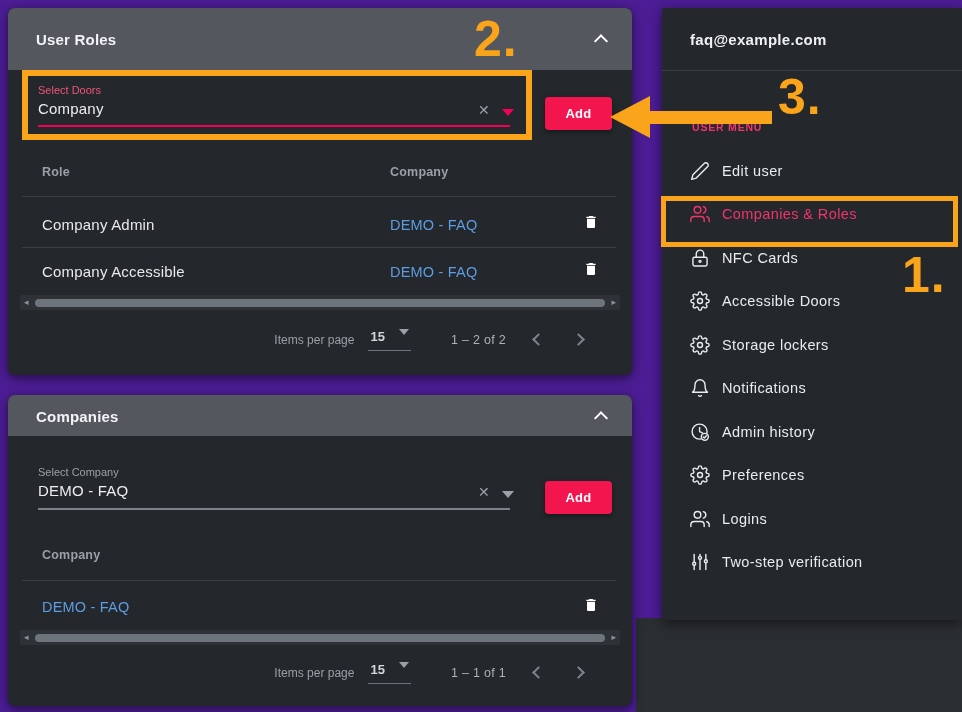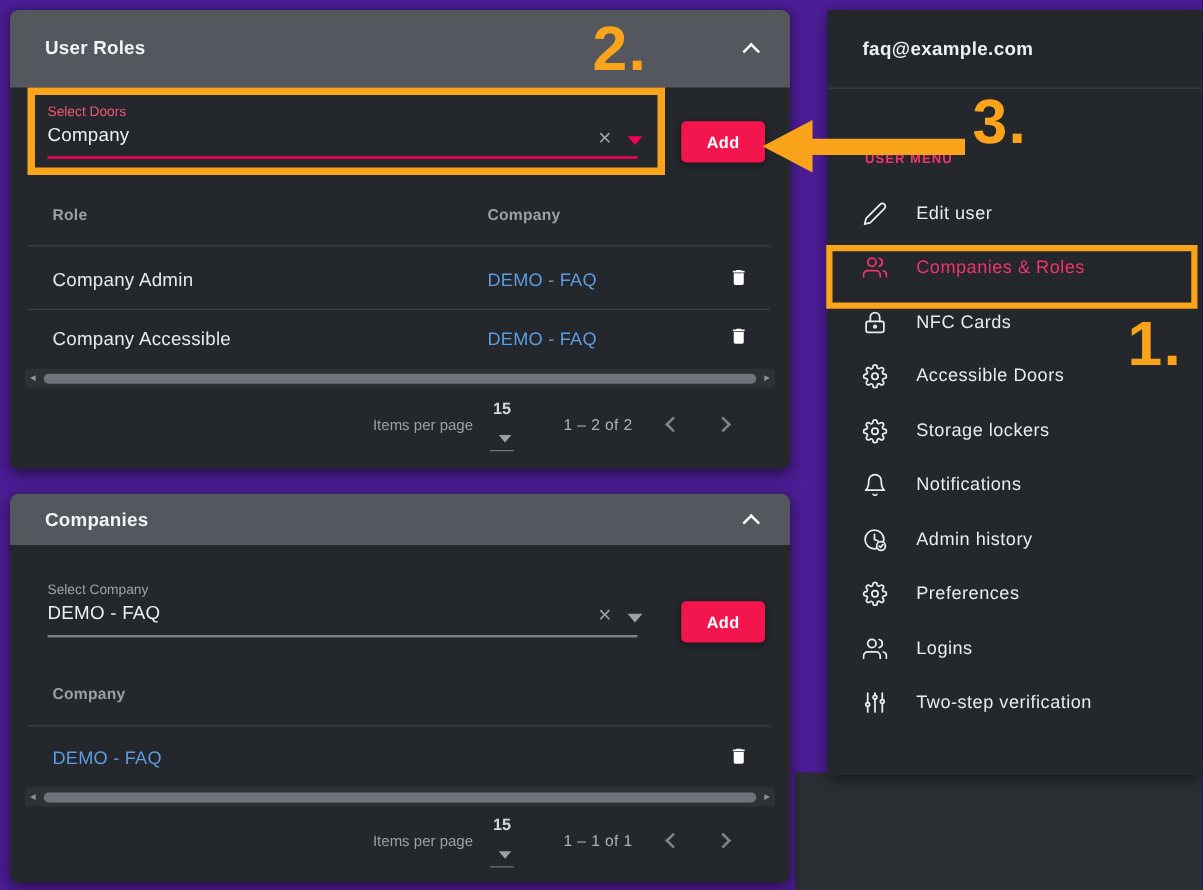--- a/index.html
+++ b/index.html
@@ -90,42 +90,42 @@
   .hscroll .arr { position:absolute; top:1px; font-size:9px; color:#8d939b; cursor:pointer;
                   line-height:13px; }
   .hscroll .arr.left { left:4px; }
   .hscroll .arr.right { right:4px; }
 
   
   .paginator { position:absolute; right:38px; height:30px; display:flex; align-items:center; }
   #roles-paginator { top:317px; }
   #comp-paginator  { top:263px; }
   .pgn-label { font-size:12px; color:#9aa0a6; margin-right:14px; }
-  .pgn-size { display:flex; align-items:flex-end; gap:14px; border-bottom:1px solid #6e747b;
-              padding:0 2px 6px 2px; cursor:pointer;flex-direction:column; }
+  .pgn-size { display:flex; align-items:flex-start; gap:14px; border-bottom:1px solid #6e747b;
+              padding:0 2px 6px 2px; cursor:pointer; }
   .pgn-size .val { font-size:13px; font-weight:bold; color:#d4d7da; }
   .pgn-size .sm-caret { width:0; height:0; border-left:5px solid transparent;
                         border-right:5px solid transparent; border-top:6px solid #9aa0a6; }
   .pgn-range { font-size:12.5px; color:#aeb2b7; margin-left:40px; letter-spacing:.3px; }
   .pgn-chevron { position:relative; width:26px; height:26px; margin-left:18px; cursor:pointer;
                  background:none; border:none; }
   .pgn-chevron span { position:absolute; top:8px; width:9px; height:9px; border:solid #7e848b; }
   .pgn-chevron.prev span { left:10px; border-width:0 0 2px 2px; transform:rotate(45deg); }
   .pgn-chevron.next span { left:6px;  border-width:2px 2px 0 0; transform:rotate(45deg); }
 
   
   .sidebar { position:absolute; left:662px; top:8px; width:300px; height:612px;
              background:#24272b; box-shadow:0 3px 12px rgba(0,0,0,.55); }
   .sidebar-email { position:absolute; left:28px; top:23px; font-size:15px; font-weight:bold;
                    color:#eef0f2; letter-spacing:.3px; }
   .sidebar-divider { position:absolute; left:0; right:0; top:62px; height:1px; background:#3a3e44; }
   .user-menu-label { position:absolute; left:30px; top:113px; font-size:10.5px; font-weight:bold;
                      color:#f2346c; letter-spacing:.8px; }
   .menu { position:absolute; left:0; right:0; top:141px; }
-  .menu-item { display:flex; align-items:center; height:43.5px; padding-left:28px; gap:23px;
+  .menu-item { display:flex; align-items:center; height:43.5px; padding-left:28px; gap:12px;
                cursor:pointer; color:#e9ecee; }
   .menu-item svg { width:20px; height:20px; stroke:currentColor; fill:none;
                    stroke-width:1.7; stroke-linecap:round; stroke-linejoin:round; flex:none; }
   .menu-item .mi-label { font-size:14.5px; letter-spacing:.4px; }
   .menu-item.active { color:#f2346c; }
 
   
   .ann { position:absolute; z-index:20; pointer-events:none; }
   .ann-num { font-size:50px; font-weight:bold; color:#faa41b; line-height:1; letter-spacing:1px; }
   #ann-num2 { left:474px; top:14px; }

